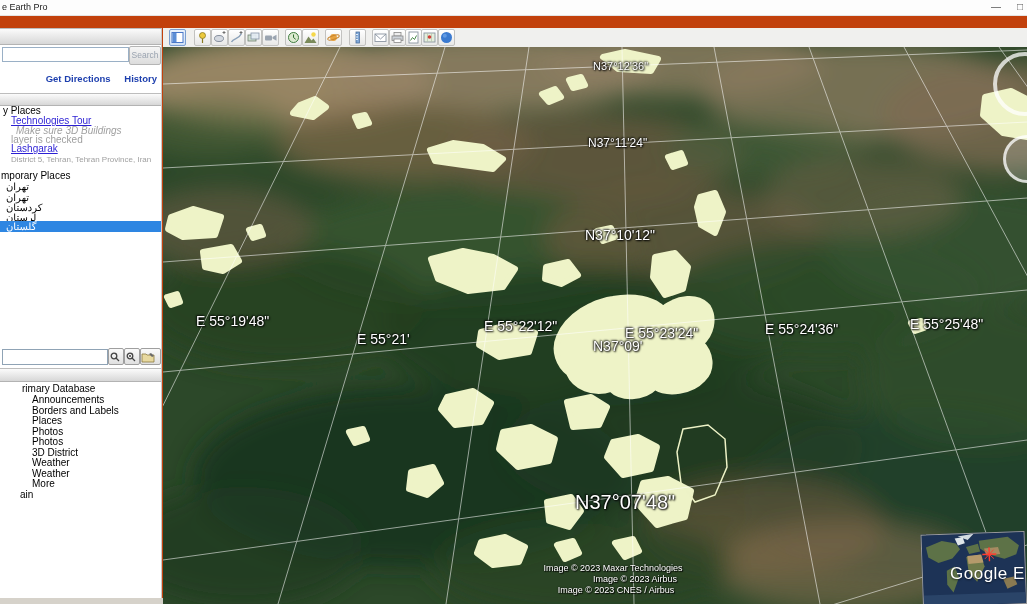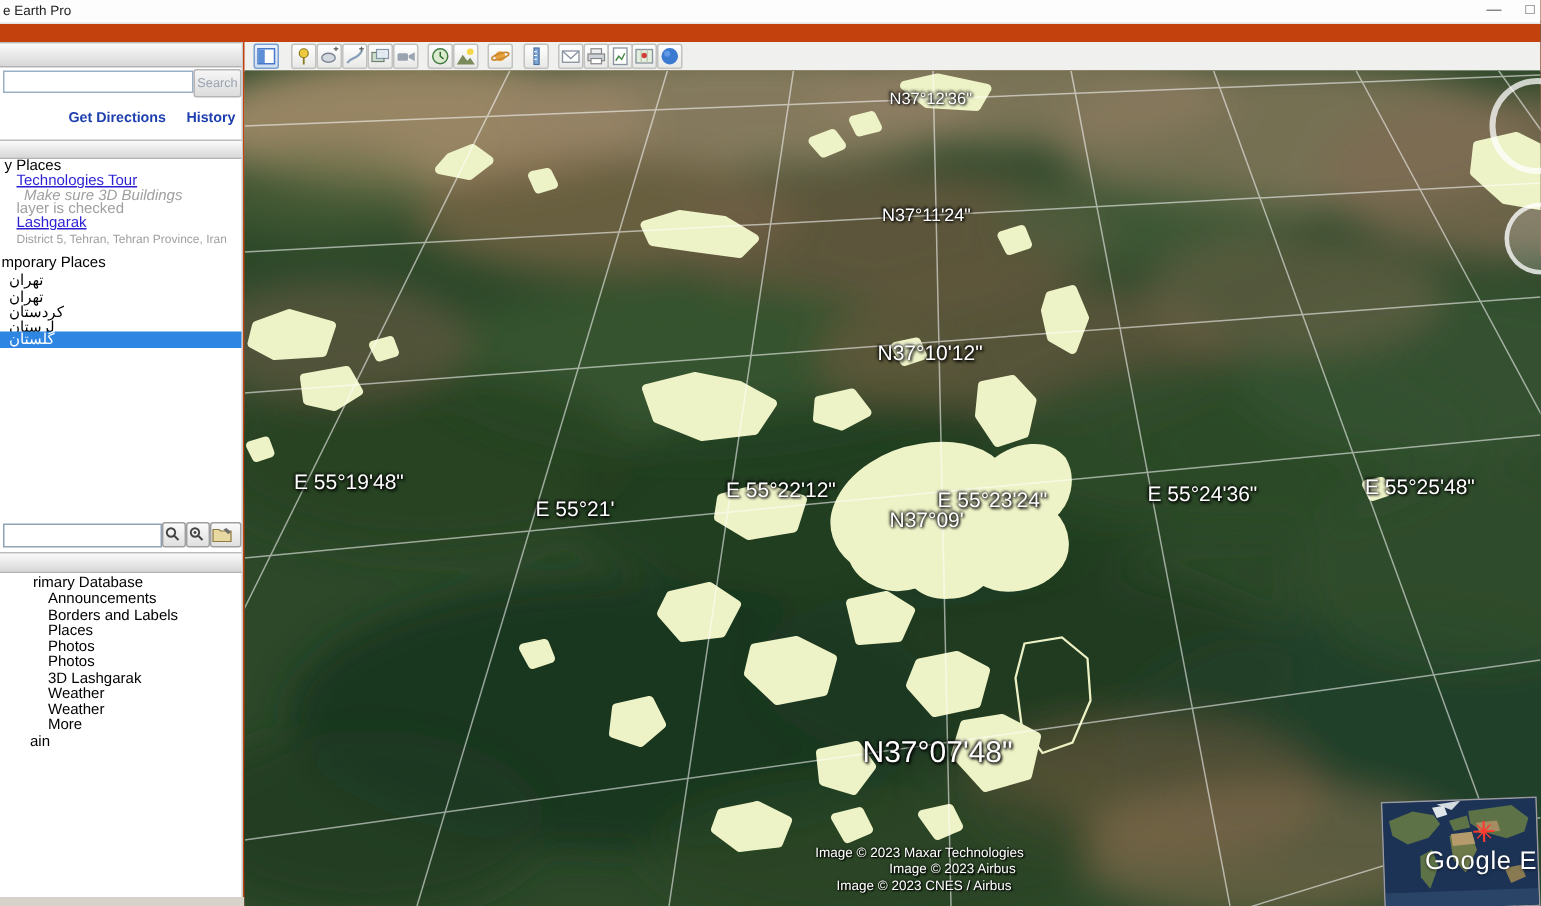--- a/index.html
+++ b/index.html
@@ -115,21 +115,21 @@
         </svg>
     </div>
 
     <div id="layers-header" class="panel-header"></div>
     <div class="layer-item" style="left:2px;top:355px;">rimary Database</div>
     <div class="layer-item" style="top:366px;">Announcements</div>
     <div class="layer-item" style="top:376.5px;">Borders and Labels</div>
     <div class="layer-item" style="top:387px;">Places</div>
     <div class="layer-item" style="top:397.5px;">Photos</div>
     <div class="layer-item" style="top:408px;">Photos</div>
-    <div class="layer-item" style="top:418.5px;">3D Lashgarak</div>
+    <div class="layer-item" style="top:418.5px;">3D District</div>
     <div class="layer-item" style="top:429px;">Weather</div>
     <div class="layer-item" style="top:439.5px;">Weather</div>
     <div class="layer-item" style="top:450px;">More</div>
     <div class="layer-item" style="left:0;top:460.5px;">ain</div>
   </div>
   <div id="sidebar-bottom-strip"></div>
 
   <div id="map-toolbar">
     <div id="tb-toggle" class="tb-btn" style="left:6px;">
       <svg width="13" height="13" viewBox="0 0 13 13">

